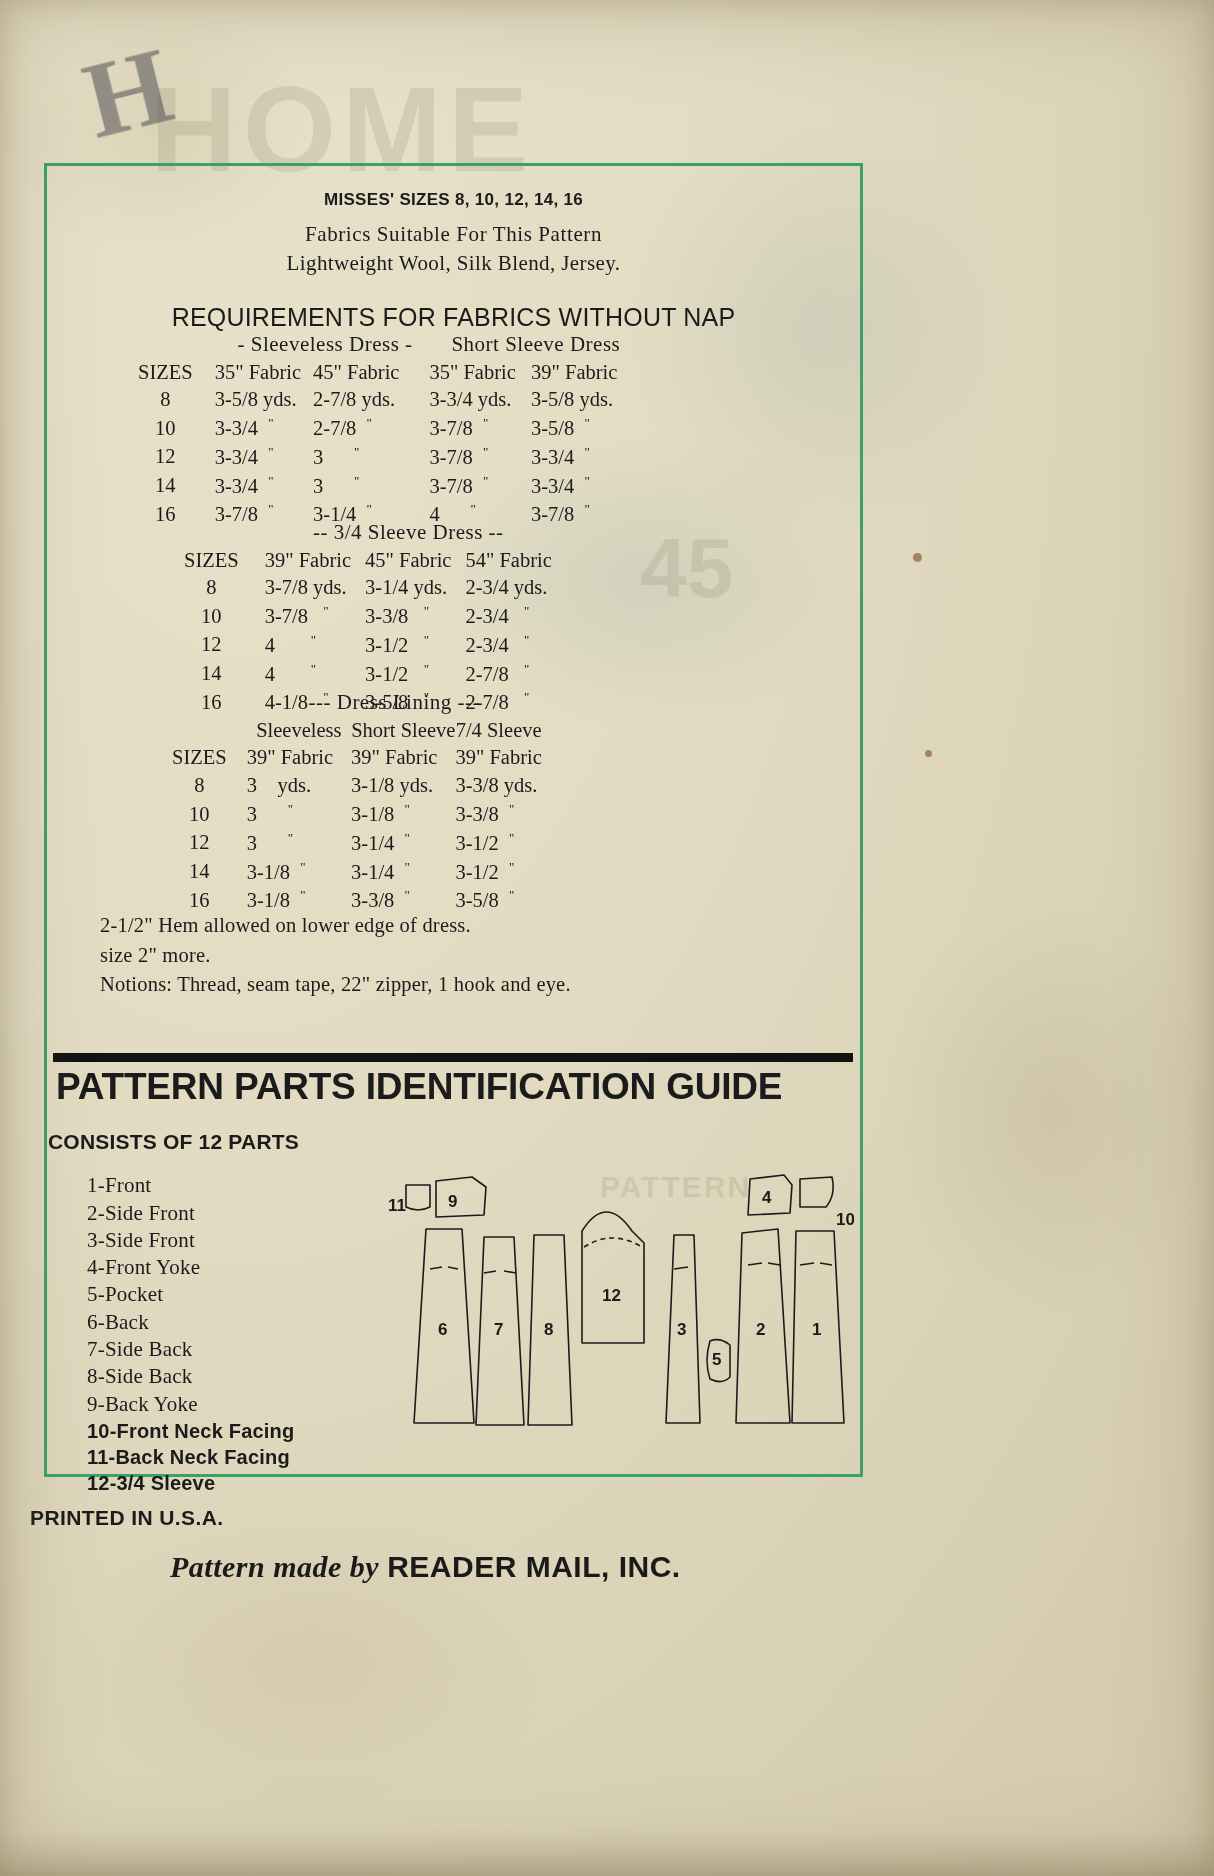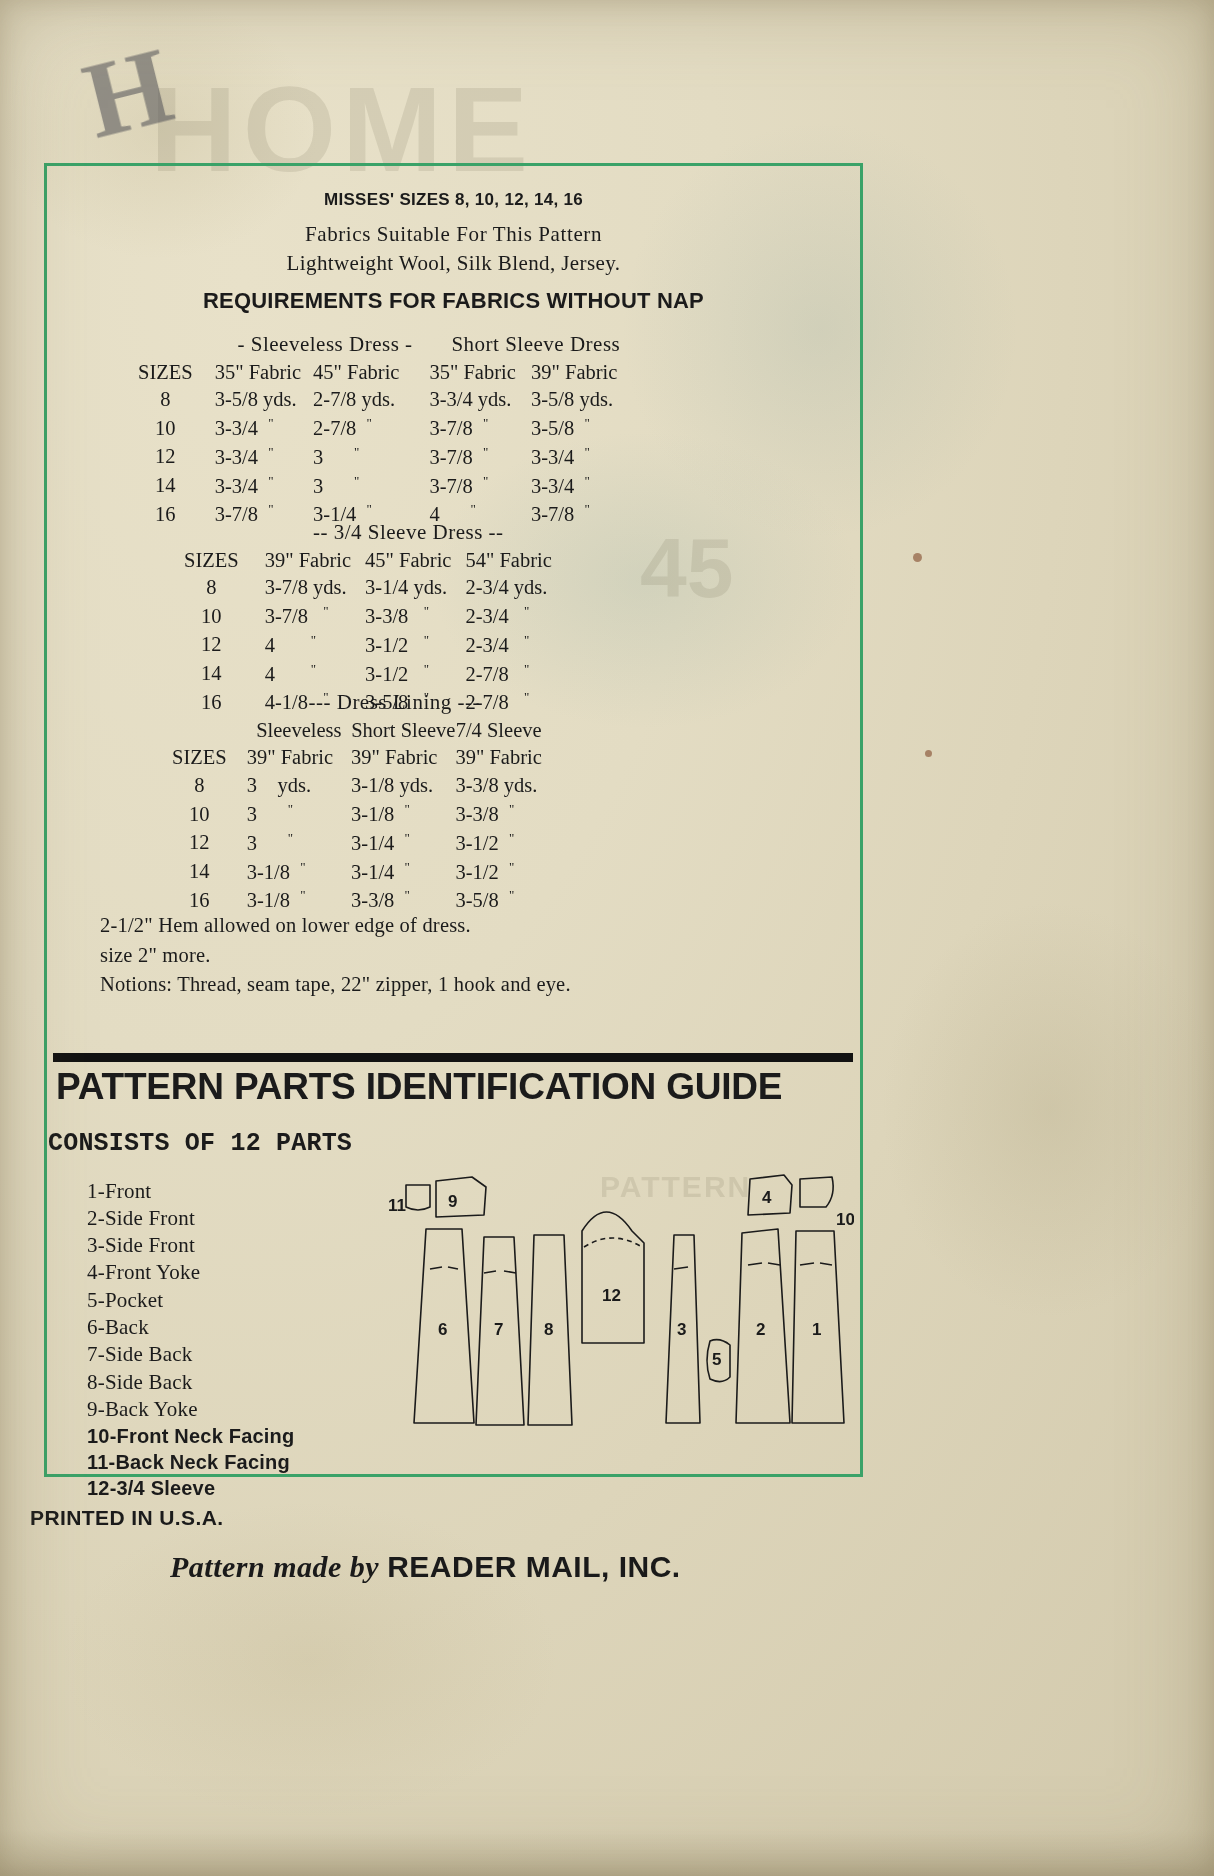--- a/index.html
+++ b/index.html
@@ -88,24 +88,24 @@
     letter-spacing: 0.6px;
     margin-top: 12px;
   }
   .t-line2 {
     font-size: 21px;
     letter-spacing: 0.4px;
     margin-top: 4px;
   }
   .t-head2 {
     font-family: "Liberation Sans", sans-serif;
-    font-weight: bold;
-    font-size: 22px;
+    font-weight: normal;
+    font-size: 25px;
     letter-spacing: 0.2px;
-    margin-top: 12px;
+    margin-top: 27px;
   }
 
   table.fab {
     border-collapse: collapse;
     font-size: 20.5px;
     font-family: "Liberation Serif", serif;
   }
   table.fab td, table.fab th {
     padding: 0 0 0 0;
     font-weight: normal;
@@ -150,23 +150,23 @@
   }
 
   .parts-list {
     position: absolute;
     left: 4px; top: 965px;
     font-size: 21px;
     line-height: 1.30;
     letter-spacing: 0.2px;
   }
   .parts-list .consists {
-    font-family: Liberation Mono, monospace;
-    font-weight: bold;
-    font-size: 25px;
+    font-family: Liberation Sans, sans-serif;
+    font-weight: bold;
+    font-size: 21px;
     margin-bottom: 1px;
   }
   .parts-list li {
     list-style: none;
   }
   .parts-list ul { margin: 17px; padding: 0 0 0 22px; }
   .parts-list .b { font-family: "Liberation Sans", sans-serif; font-weight: bold; font-size: 20px;}
 
   .diagram {
     position: absolute;

